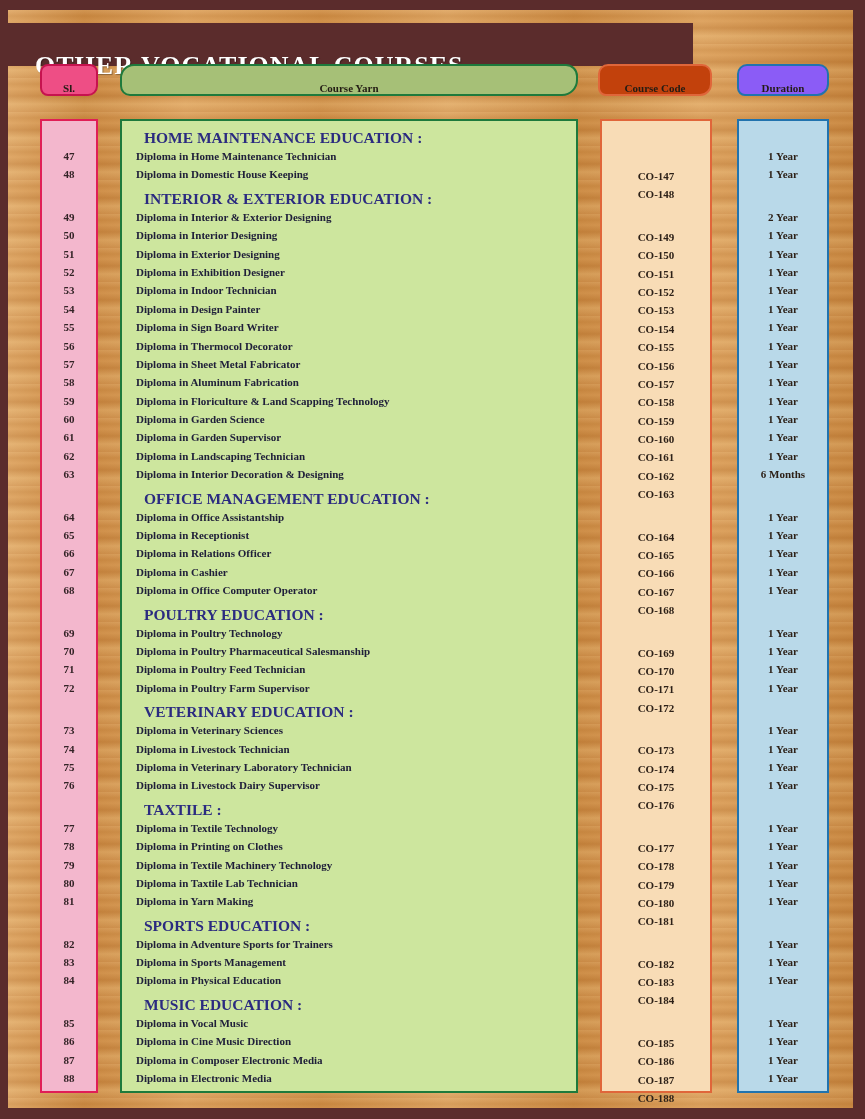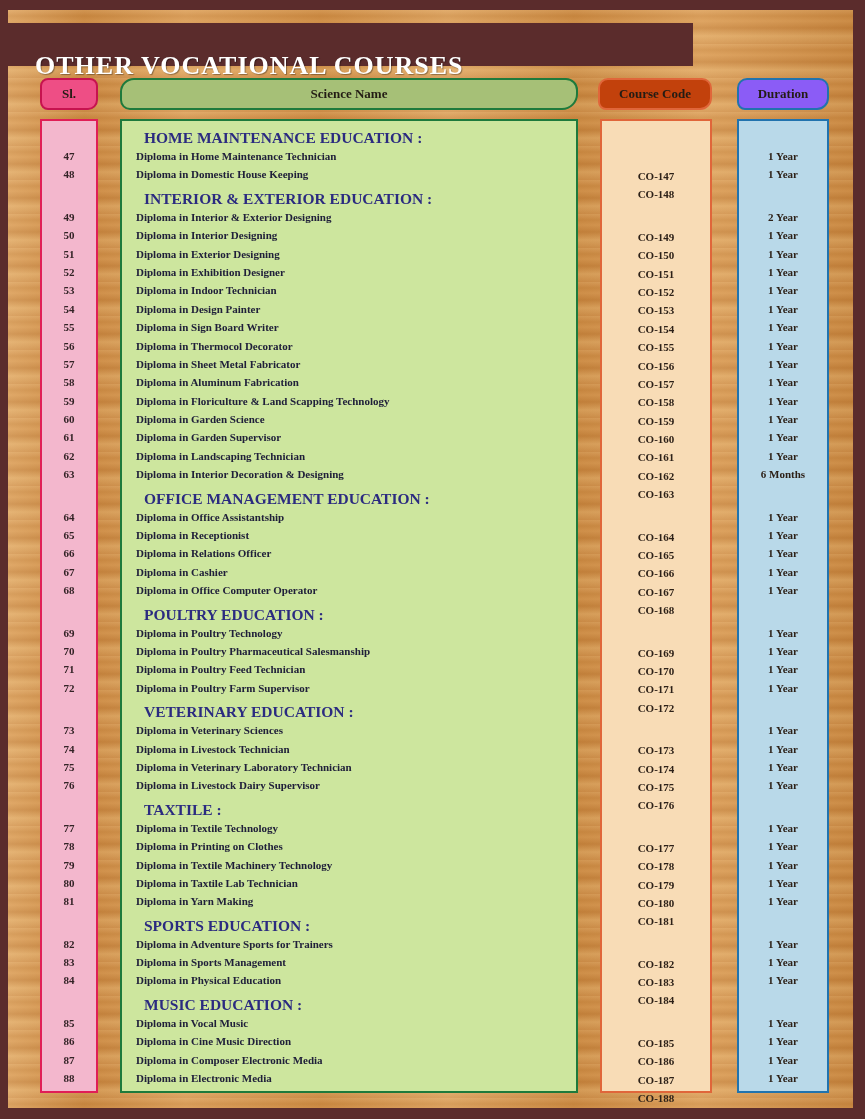--- a/index.html
+++ b/index.html
@@ -10,22 +10,22 @@
     background-image:
       linear-gradient(90deg, rgba(255,245,220,.18) 0%, rgba(110,60,15,.10) 9%,
         rgba(255,240,210,.14) 21%, rgba(110,60,15,.08) 37%, rgba(255,245,215,.16) 52%,
         rgba(110,60,15,.10) 67%, rgba(255,240,210,.15) 82%, rgba(110,60,15,.12) 100%),
       repeating-linear-gradient(180deg, #dda05a 0px, #cf8c43 6px, #d9984f 11px,
         #c9853d 18px, #e0a65f 26px, #d2914a 34px);}
   .title-bar{position:absolute;left:8px;top:23px;width:685px;height:43px;
     background:#5b2c2c;display:flex;align-items:center;}
   .title-text{color:#ffffff;font-weight:bold;font-size:26px;letter-spacing:1px;
     padding-left:27px;white-space:nowrap;text-shadow:1px 1px 1px rgba(0,0,0,.35);margin-top:43px;}
-  .hdr{position:absolute;top:78px;height:32px;display:flex;align-items:center;
-    justify-content:center;font-weight:bold;font-size:13px;color:#231c14;box-sizing:border-box;}
+  .hdr{position:absolute;top:64px;height:32px;display:flex;align-items:flex-end;
+    justify-content:center;font-weight:bold;font-size:11px;color:#231c14;box-sizing:border-box;}
   .hdr-sl{left:40px;width:58px;background:#ee4e85;border:2px solid #c6134f;border-radius:8px 8px 10px 8px;}
   .hdr-name{left:120px;width:458px;background:#a6c077;border:2px solid #1e7a3c;border-radius:14px 12px 16px 10px;}
   .hdr-code{left:598px;width:114px;background:#c2410c;border:2px solid #e0663a;border-radius:10px 10px 12px 8px;}
   .hdr-dur{left:737px;width:92px;background:#8b5cf6;border:2px solid #2173ae;border-radius:10px 10px 12px 8px;}
   .panel{position:absolute;top:119px;height:974px;box-sizing:border-box;}
   .panel-sl{left:40px;width:58px;background:#f3b7cd;border:2px solid #e01e56;}
   .panel-name{left:120px;width:458px;background:#cde69e;border:2px solid #1e7a3c;}
   .panel-code{left:600px;width:112px;background:#f8dcb6;border:2px solid #e0663a;}
   .panel-dur{left:737px;width:92px;background:#b9d9e9;border:2px solid #2173ae;}
   .rows{position:absolute;left:0;top:119px;width:865px;padding-top:4px;z-index:2;}
@@ -45,21 +45,21 @@
   <div class="wood"></div>
 
   <div class="title-bar">
     <span class="title-text">OTHER VOCATIONAL COURSES</span>
   </div>
 
   <div class="hdr hdr-sl">
     <span>Sl.</span>
   </div>
   <div class="hdr hdr-name">
-    <span>Science Name</span>
+    <span>Course Yarn</span>
   </div>
   <div class="hdr hdr-code">
     <span>Course Code</span>
   </div>
   <div class="hdr hdr-dur">
     <span>Duration</span>
   </div>
 
   <div class="panel panel-sl"></div>
   <div class="panel panel-name"></div>

